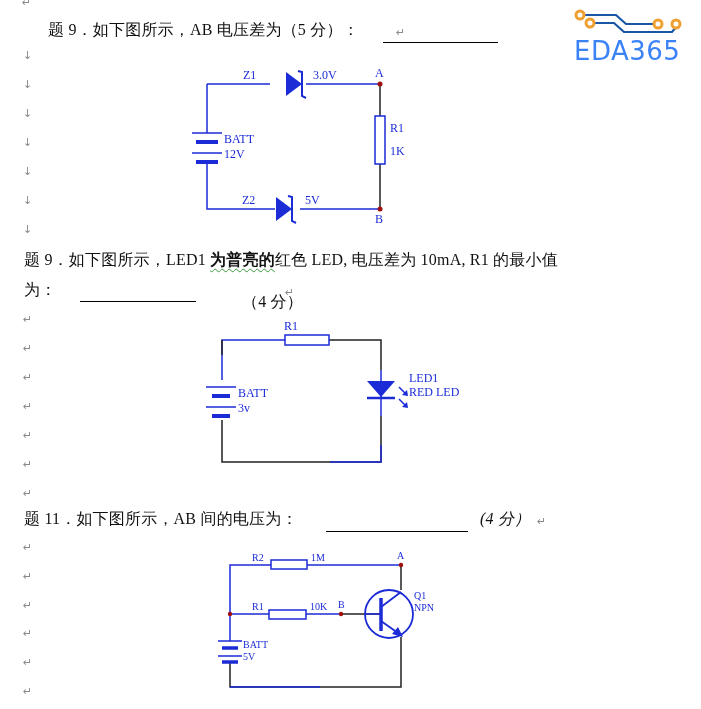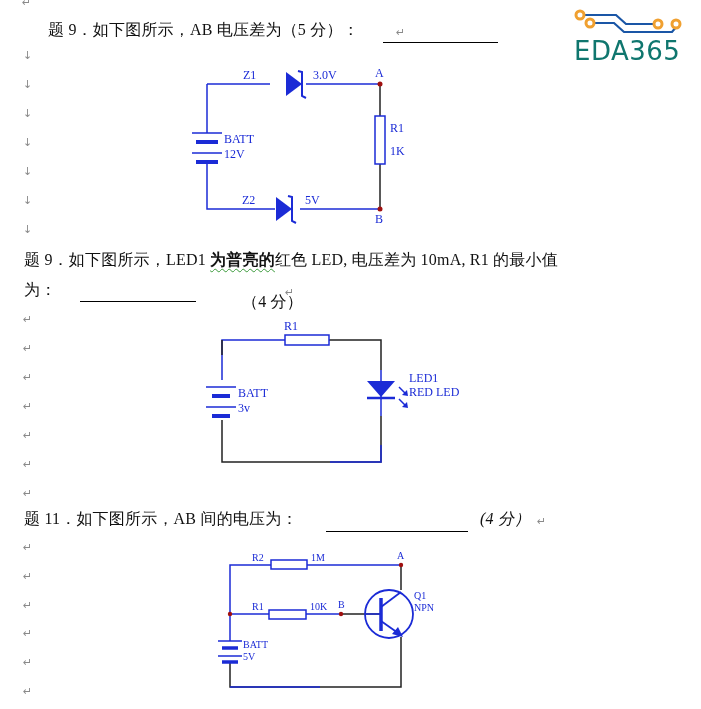--- a/index.html
+++ b/index.html
@@ -4,21 +4,21 @@
 <style>
   html, body { margin: 0; padding: 0; background: #ffffff; }
   body { width: 701px; height: 709px; position: relative; overflow: hidden;
          font-family: "Liberation Serif", "DejaVu Serif", serif; color: #111; }
   .abs { position: absolute; }
   .q { font-size: 16px; white-space: nowrap; letter-spacing: 0.2px; }
   .blank { display: inline-block; border-bottom: 1px solid #000; height: 16px; vertical-align: bottom; }
   .mark { color: #8a8a8a; font-size: 11px; font-family: "DejaVu Sans", sans-serif; }
   .squiggle { text-decoration: underline wavy #3a9a3a; text-underline-offset: 3px; text-decoration-thickness: 1px; font-weight: bold; }
   svg text { font-family: "Liberation Serif", "DejaVu Serif", serif; }
-  .logo-text { font-family: "DejaVu Sans", "Liberation Sans", sans-serif; font-weight: 500; color: #0f766e; font-size: 26px; letter-spacing: 0.5px; }
+  .logo-text { font-family: "DejaVu Sans", "Liberation Sans", sans-serif; font-weight: 500; color: #3b82f6; font-size: 26px; letter-spacing: 0.5px; }
 </style>
 </head>
 <body>
 
 <div class="abs mark" style="left:22px;top:-4px;">↵</div>
 
 <div class="abs q" style="left:24px;top:20px;margin-left:24px;">
   <span>题 9．如下图所示，AB 电压差为（5 分）：</span>
 </div>
 <div class="abs mark" style="left:396px;top:26px;">↵</div>

